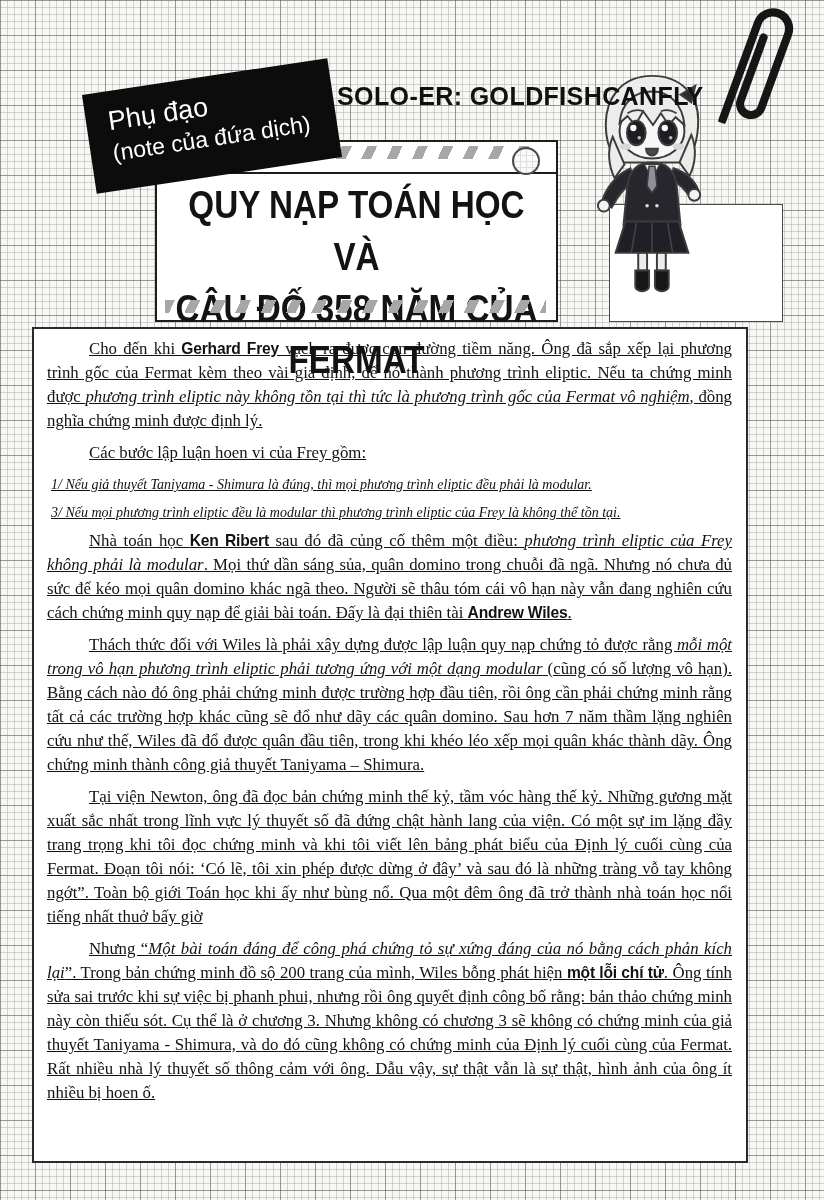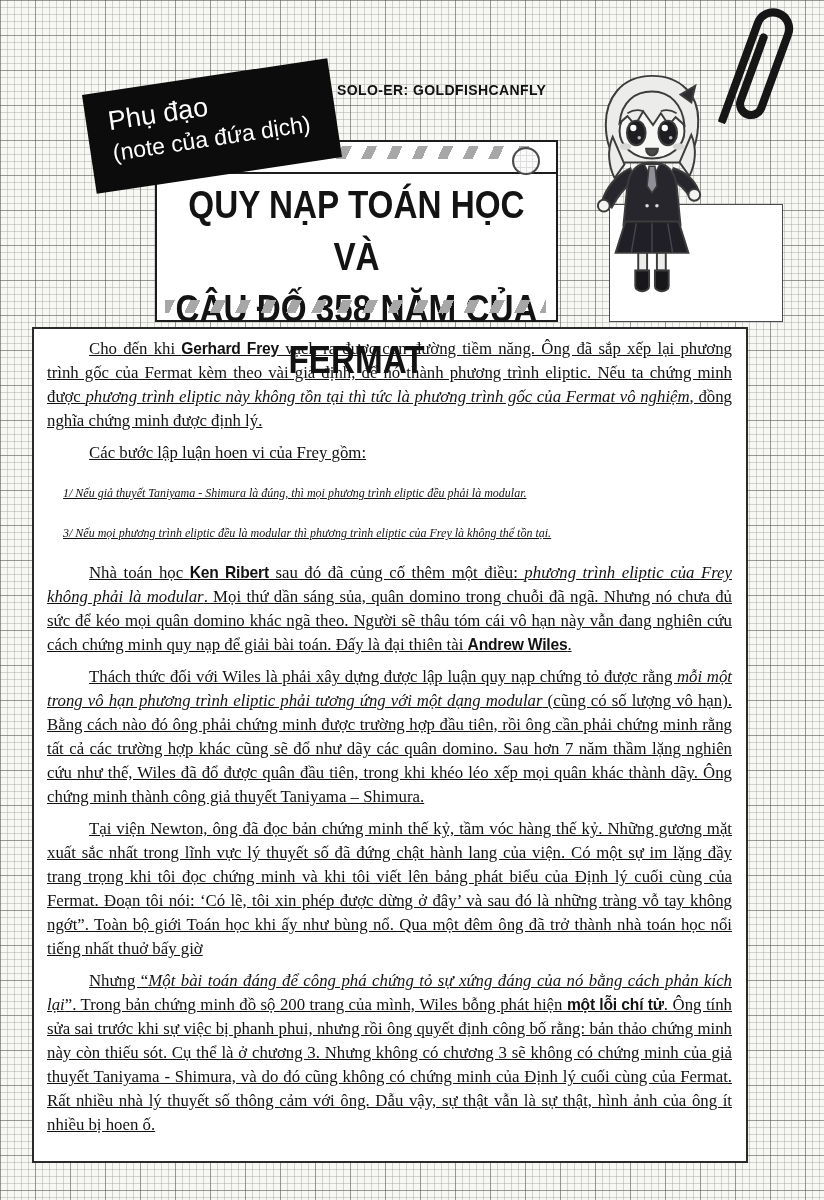--- a/index.html
+++ b/index.html
@@ -26,21 +26,21 @@
     padding:14px 0 0 22px;box-sizing:border-box;line-height:1.25;
   }
   .corner-label .l1{font-size:27px;}
   .corner-label .l2{font-size:23px;}
 
   .label-dot{left:294px;top:99px;width:20px;height:20px;border-radius:50%;
     border:2px solid #6f6f6f;background:#f4f4f1;z-index:6;}
 
   
   .credit{left:337px;top:82px;font-family:"Liberation Sans","DejaVu Sans",sans-serif;
-    font-weight:700;font-size:14px;letter-spacing:.4px;color:#101010;z-index:5;}
+    font-weight:700;font-size:25px;letter-spacing:.4px;color:#101010;z-index:5;}
 
   
   .side-box{left:609px;top:204px;width:172px;height:116px;background:#fff;
     border:1px solid #4a4a4a;z-index:1;}
 
   
   .title-card{left:155px;top:140px;width:403px;height:182px;background:#fff;
     border:2px solid #1c1c1c;z-index:2;box-sizing:border-box;}
   .hatch{position:absolute;height:13px;
     background:repeating-linear-gradient(115deg,#a7a7a7 0 9px,transparent 9px 23px);}
@@ -60,22 +60,22 @@
 
   
   .article{
     left:32px;top:327px;width:716px;height:836px;background:#fff;
     border:2px solid #2a2a2a;box-sizing:border-box;
     padding:8px 14px 6px 13px;overflow:hidden;
     font-size:16.8px;line-height:24px;text-align:justify;text-decoration:underline;
   }
   .article p{margin:0 0 8px;}
   .article p.para{text-indent:42px;}
-  .article p.list-line{margin:16px;text-indent:0;font-style:italic;
-    font-size:12px;line-height:24px;}
+  .article p.list-line{margin:4px;text-indent:0;font-style:italic;
+    font-size:14px;line-height:24px;}
   .article p.list-last{margin-bottom:8px;}
   .run-b{font-family:"Liberation Sans","DejaVu Sans",sans-serif;font-weight:700;
     font-size:.93em;letter-spacing:-.2px;}
   .run-i{font-style:italic;}
 </style>
 </head>
 <body>
 
 <div class="page">
 

